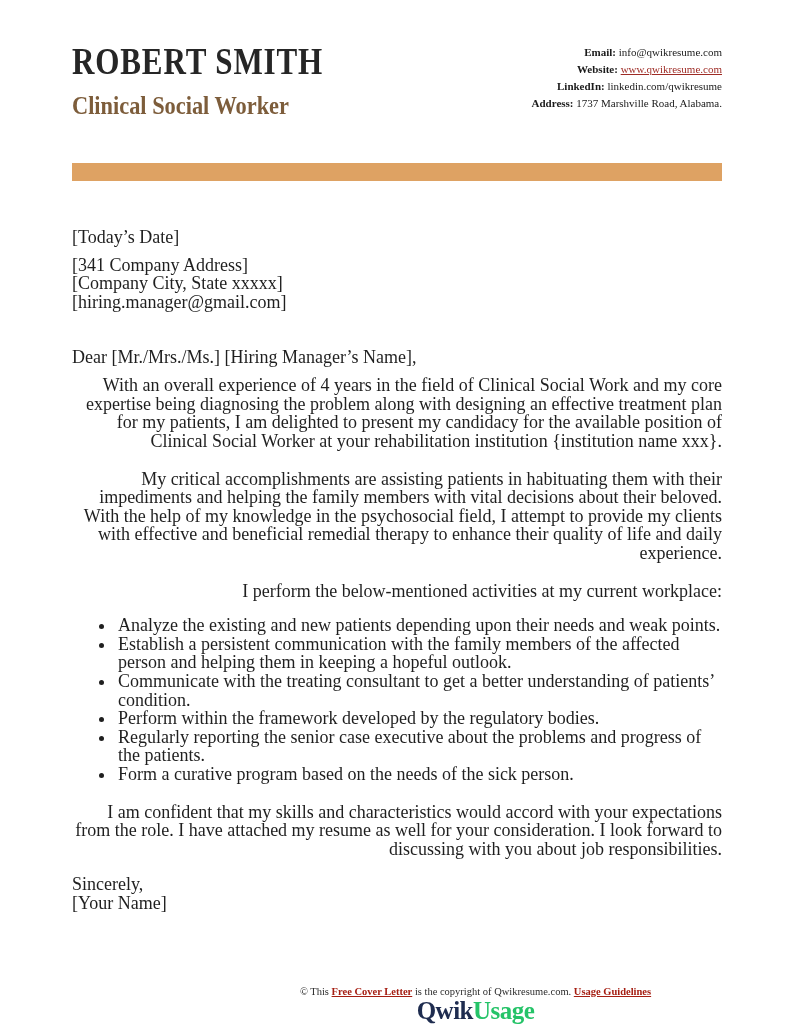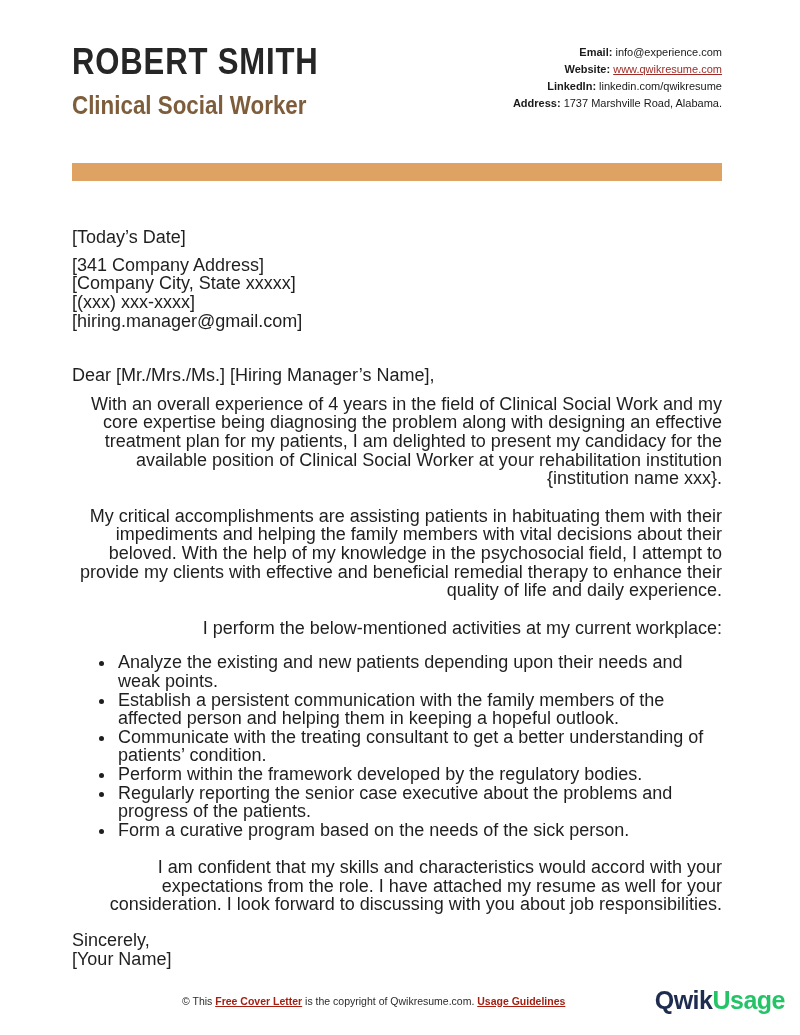--- a/index.html
+++ b/index.html
@@ -1,21 +1,21 @@
 <!DOCTYPE html>
 <html style="--accent-bar: #dea263; --job-title: #7d5d3b; --website-link: #9e2b25; --footer-link: #a51e12; --logo-qwik: #1e2c4f; --logo-resume: #25c368;"><head>
 <meta charset="utf-8">
 <style>
   html,body{margin:0;padding:0;background:#ffffff;}
   .page{
     position:relative;
     width:800px;height:1035px;
     box-sizing:border-box;
     background:#ffffff;
-    font-family:Liberation Sans, sans-serif;
+    font-family:Liberation Serif, serif;
     color:#1f1f1f;
     padding:42px 78px 0 72px;
     overflow:hidden;
   }
   
   .header{display:flex;justify-content:space-between;align-items:flex-start;}
   .candidate-name{
     margin:0;font-size:37px;font-weight:bold;color:#262626;
     line-height:1.08;letter-spacing:1px;white-space:nowrap;
     transform:scaleX(0.84);transform-origin:left top;
@@ -38,55 +38,55 @@
   .para{margin:19px 0 0;text-align:right;}
   .para.first{margin-top:10px;}
   ul.responsibilities{margin:16px 0 0;padding-left:44px;}
   ul.responsibilities li{padding-left:2px;margin:0;}
   .closing{}
   .signoff-block{margin-top:17px;line-height:18.5px;}
   
   .footer{
     position:absolute;left:0;top:986px;width:100%;box-sizing:border-box;
     display:flex;align-items:center;justify-content:space-between;
-    padding:0 15px 0 182px;
+    padding:0 31px 0 182px;
+    flex-direction:column;
   }
   .copyright{font-size:10.5px;color:#2b2b2b;}
   .copyright a{font-weight:bold;color:var(--footer-link,#a51e12);text-decoration:underline;cursor:pointer;}
   .logo{font-size:25px;font-weight:bold;letter-spacing:-0.5px;white-space:nowrap;}
   .logo .qwik{color:var(--logo-qwik,#1e2c4f);}
   .logo .resume{color:var(--logo-resume,#25c368);}
 </style>
 </head>
 <body>
 
 <div class="page">
 
   <header class="header">
     <div class="identity">
       <h1 class="candidate-name">ROBERT SMITH</h1>
       <h2 class="job-title">Clinical Social Worker</h2>
     </div>
     <div class="contact">
-      <div class="contact-line"><b>Email:</b> <span>info@experience.com</span></div>
+      <div class="contact-line"><b>Email:</b> <span>info@qwikresume.com</span></div>
       <div class="contact-line"><b>Website:</b> <a class="website-link">www.qwikresume.com</a></div>
       <div class="contact-line"><b>LinkedIn:</b> <span>linkedin.com/qwikresume</span></div>
       <div class="contact-line"><b>Address:</b> <span>1737 Marshville Road, Alabama.</span></div>
     </div>
   </header>
 
   <div class="accent-bar"></div>
 
   <main class="letter">
     <div class="date-line">[Today’s Date]</div>
 
     <div class="recipient">
       <div>[341 Company Address]</div>
       <div>[Company City, State xxxxx]</div>
-      <div>[(xxx) xxx-xxxx]</div>
       <div>[hiring.manager@gmail.com]</div>
     </div>
 
     <div class="salutation">Dear [Mr./Mrs./Ms.] [Hiring Manager’s Name],</div>
 
     <p class="para first">With an overall experience of 4 years in the field of Clinical Social Work and my core expertise being diagnosing the problem along with designing an effective treatment plan for my patients, I am delighted to present my candidacy for the available position of Clinical Social Worker at your rehabilitation institution {institution name xxx}.</p>
     <p class="para">My critical accomplishments are assisting patients in habituating them with their impediments and helping the family members with vital decisions about their beloved. With the help of my knowledge in the psychosocial field, I attempt to provide my clients with effective and beneficial remedial therapy to enhance their quality of life and daily experience.</p>
     <p class="para">I perform the below-mentioned activities at my current workplace:</p>
 
     <ul class="responsibilities">

